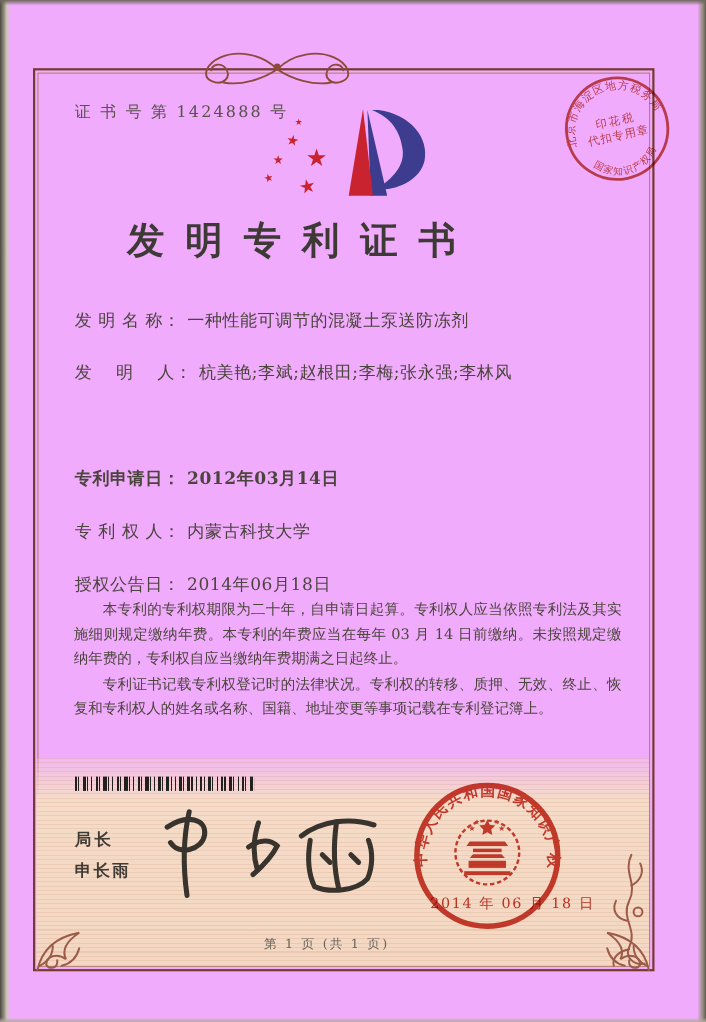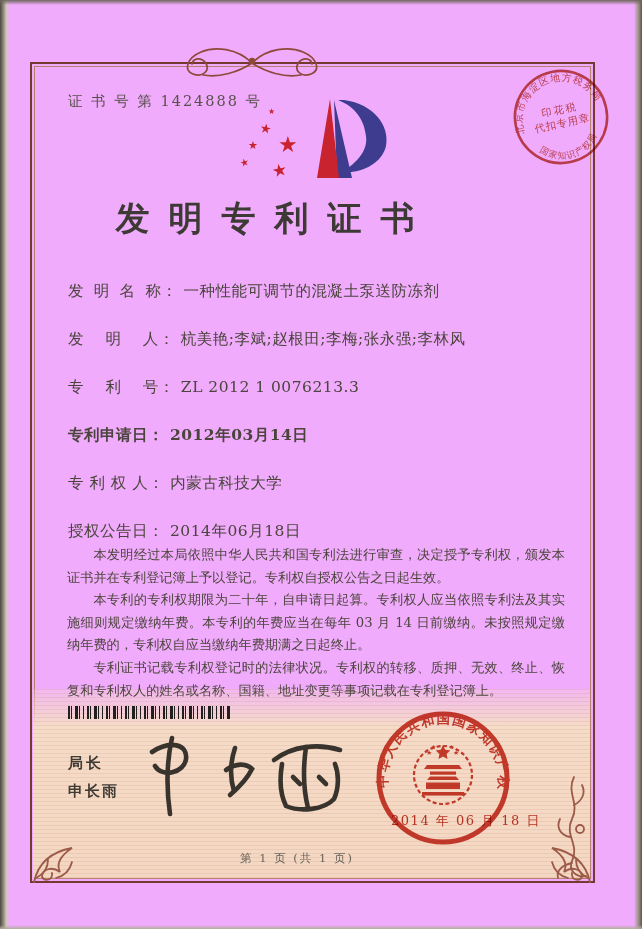--- a/index.html
+++ b/index.html
@@ -36,21 +36,21 @@
   .logo{position:absolute;left:238px;top:94px;width:164px;height:95px;}
   .logo .star{position:absolute;color:#c9232f;line-height:1;}
 
   .title{position:absolute;left:0;top:196px;width:530px;text-align:center;
     font-size:34px;font-weight:700;letter-spacing:19px;text-indent:19px;
     color:#3d3a36;}
 
   .field{position:absolute;left:68px;font-size:15.5px;letter-spacing:0.5px;
     color:#4a443c;white-space:nowrap;}
   .field .flabel{margin-right:6px;}
-  .f0{top:281px;font-family:Liberation Mono, monospace;} .f1{top:329px;} .f2{top:377px;}
+  .f0{top:281px;} .f1{top:329px;} .f2{top:377px;}
   .f3{top:425px;font-weight:bold;} .f4{top:473px;} .f5{top:521px;}
 
   .body-text{position:absolute;left:67px;top:544px;width:498px;
     font-size:13.2px;line-height:22.6px;color:#4c453c;text-align:justify;}
   .body-text p{margin:0;text-indent:2em;}
 
   .barcode{position:absolute;left:68px;top:706px;width:163px;height:13px;
     background:repeating-linear-gradient(90deg,
       #22201e 0 2px, transparent 2px 3px,
       #22201e 3px 4px, transparent 4px 7px,
@@ -144,35 +144,31 @@
   </div>
 
   <div class="title">发明专利证书</div>
 
   <div class="field f0">
     <span class="flabel">发 明 名 称：</span><span>一种性能可调节的混凝土泵送防冻剂</span>
   </div>
   <div class="field f1">
     <span class="flabel">发　 明　 人：</span><span>杭美艳;李斌;赵根田;李梅;张永强;李林风</span>
   </div>
-  <div class="field f2">
-    <span class="flabel">专　 利　 号：</span><span>ZL 2012 1 0076213.3</span>
-  </div>
   <div class="field f3">
     <span class="flabel">专利申请日：</span><span>2012年03月14日</span>
   </div>
   <div class="field f4">
     <span class="flabel">专 利 权 人：</span><span>内蒙古科技大学</span>
   </div>
   <div class="field f5">
     <span class="flabel">授权公告日：</span><span>2014年06月18日</span>
   </div>
 
   <div class="body-text">
-    <p>本发明经过本局依照中华人民共和国专利法进行审查，决定授予专利权，颁发本证书并在专利登记簿上予以登记。专利权自授权公告之日起生效。</p>
     <p>本专利的专利权期限为二十年，自申请日起算。专利权人应当依照专利法及其实施细则规定缴纳年费。本专利的年费应当在每年 03 月 14 日前缴纳。未按照规定缴纳年费的，专利权自应当缴纳年费期满之日起终止。</p>
     <p>专利证书记载专利权登记时的法律状况。专利权的转移、质押、无效、终止、恢复和专利权人的姓名或名称、国籍、地址变更等事项记载在专利登记簿上。</p>
   </div>
 
   <div class="barcode"></div>
 
   <div class="director-title">局长</div>
   <div class="director-name">申长雨</div>
 
   <svg class="signature" viewBox="0 0 218 98">

